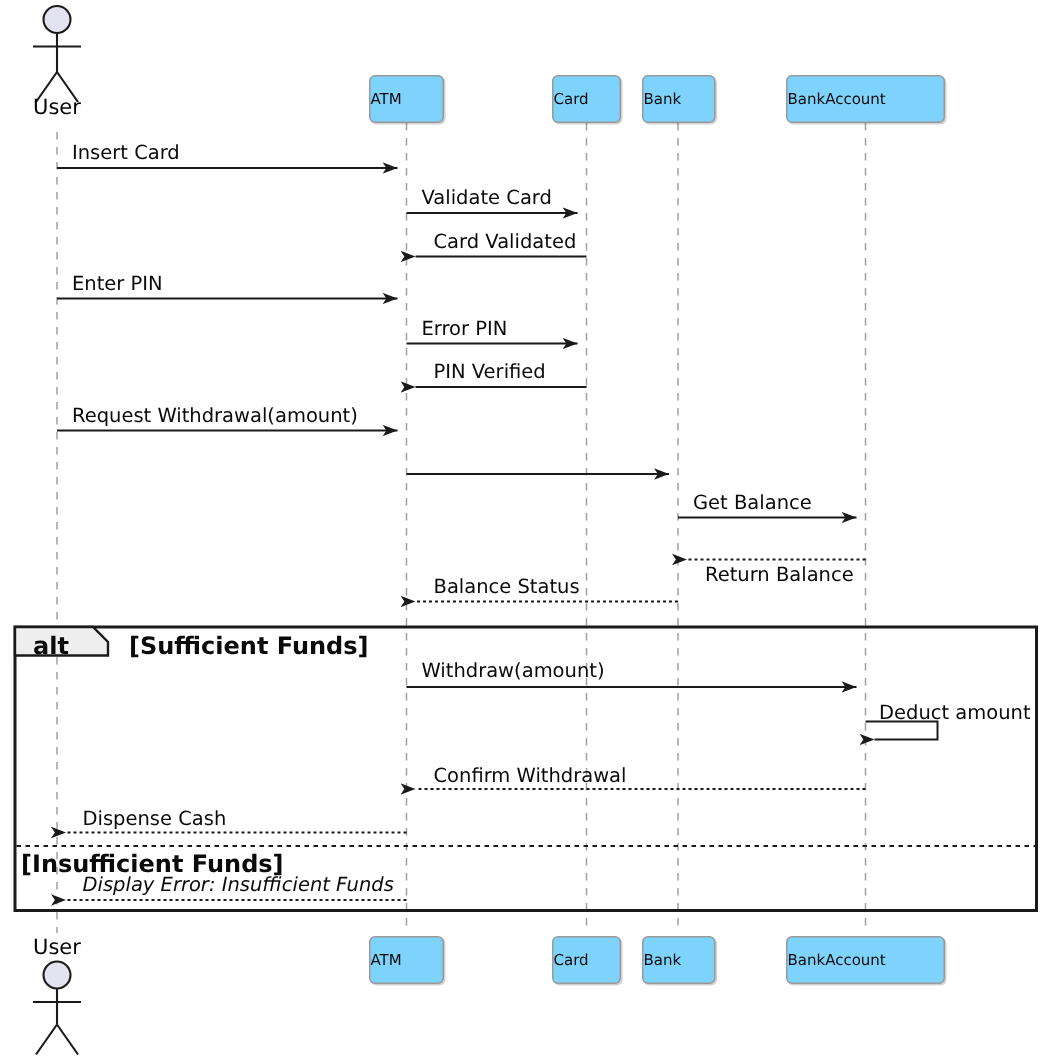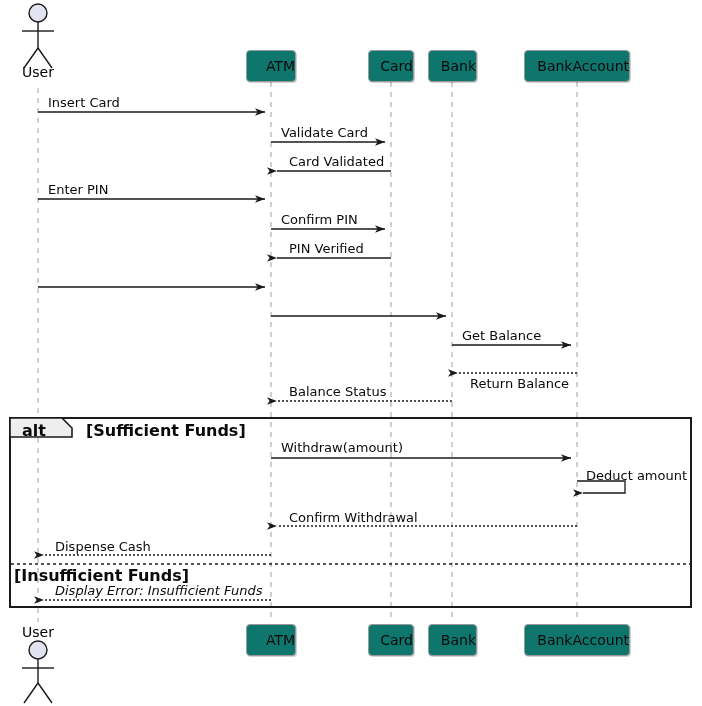--- a/index.html
+++ b/index.html
@@ -19,28 +19,28 @@
   }
   svg#diagram {
     position: absolute;
     left: 0;
     top: 0;
     width: 702px;
     height: 706px;
   }
   .lifeline-box {
     position: absolute;
-    background: #0f766e;
+    background: #7dd3fc;
     border: 1px solid #999999;
     border-radius: 4px;
     box-sizing: border-box;
     display: flex;
     align-items: center;
-    justify-content: flex-end;
-    font-size: 14px;
+    justify-content: flex-start;
+    font-size: 10px;
     color: #0a0a0a;
     box-shadow: 1px 1px 0 rgba(0,0,0,0.18);
     white-space: nowrap;
   }
   .actor-label {
     position: absolute;
     font-size: 14px;
     color: #000000;
     white-space: nowrap;
     text-align: center;
@@ -176,25 +176,28 @@
   <div class="msg-label" style="left:281px; top:125px;">
     <span>Validate Card</span>
   </div>
   <div class="msg-label" style="left:289px; top:154px;">
     <span>Card Validated</span>
   </div>
   <div class="msg-label" style="left:48px; top:182px;">
     <span>Enter PIN</span>
   </div>
   <div class="msg-label" style="left:281px; top:212px;">
-    <span>Confirm PIN</span>
+    <span>Error PIN</span>
   </div>
   <div class="msg-label" style="left:289px; top:241px;">
     <span>PIN Verified</span>
   </div>
+  <div class="msg-label" style="left:48px; top:270px;">
+    <span>Request Withdrawal(amount)</span>
+  </div>
   <div class="msg-label" style="left:462px; top:328px;">
     <span>Get Balance</span>
   </div>
   <div class="msg-label" style="left:470px; top:356px;margin-top:20px;">
     <span>Return Balance</span>
   </div>
   <div class="msg-label" style="left:289px; top:384px;">
     <span>Balance Status</span>
   </div>
   <div class="msg-label" style="left:281px; top:440px;">

